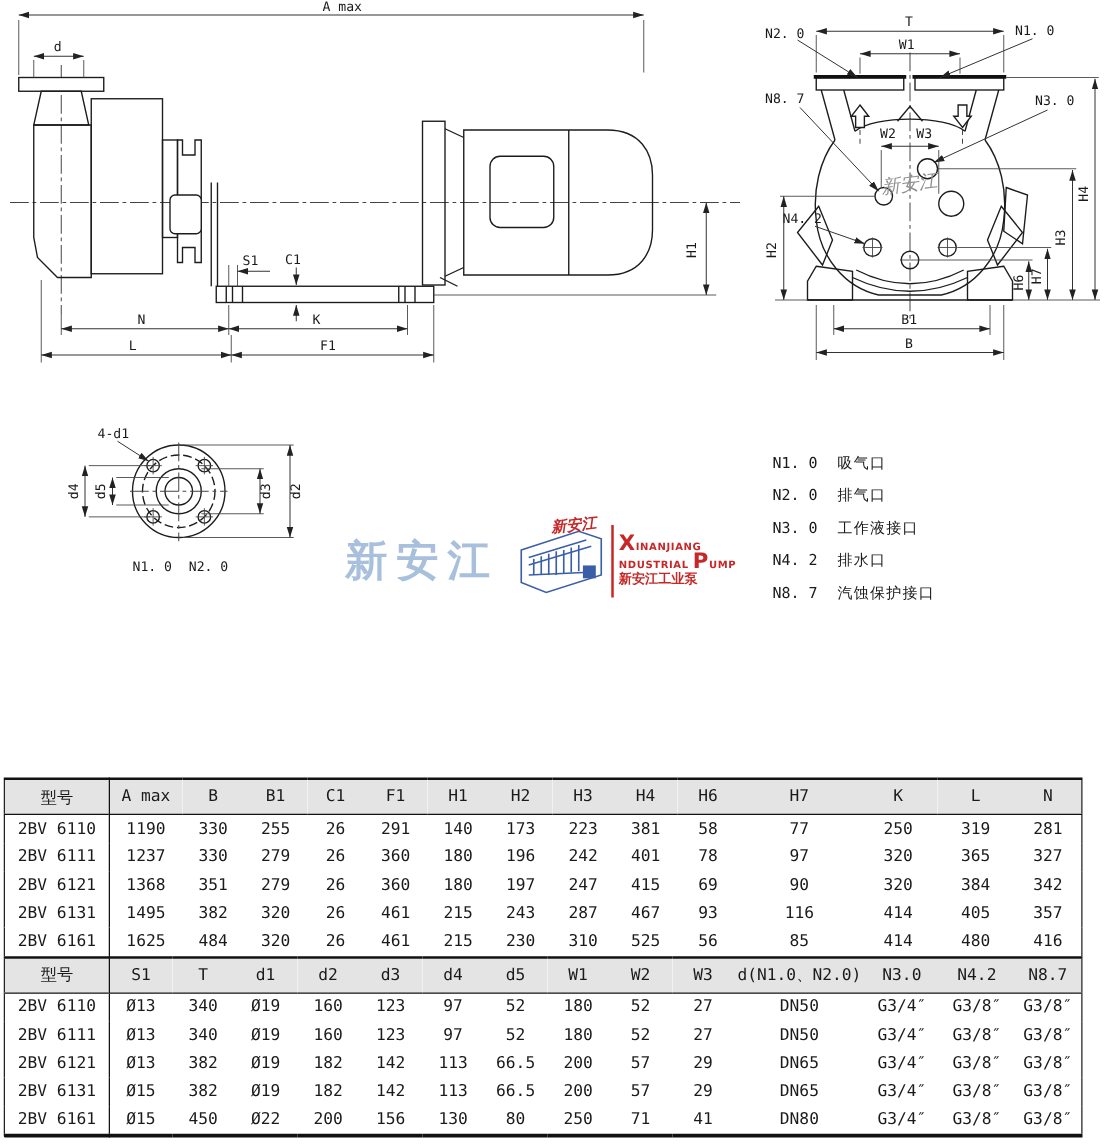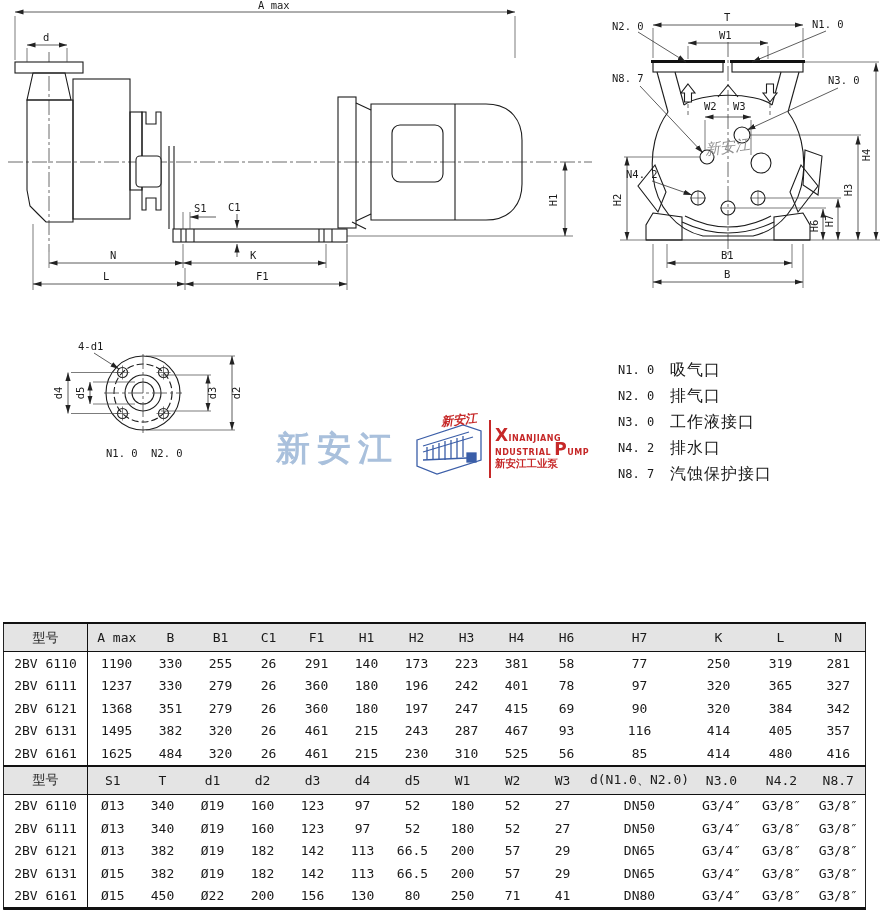--- a/index.html
+++ b/index.html
@@ -30,21 +30,21 @@
   .wm-en  { color:#c62828; font-size:8px; font-weight:bold; letter-spacing:0.5px; white-space:nowrap; }
   .wm-en .big { font-size:17px; line-height:0.8; }
   .wm-logo-cn { color:#c62828; font-size:10.5px; font-weight:bold; white-space:nowrap; margin-top:1px; }
   .wm-divider { width:2px; align-self:stretch; background:#c62828; }
   .wm-script { position:absolute; left:28px; top:-8px; color:#c62828; font-size:12px; font-style:italic; font-weight:bold; transform:rotate(-6deg); white-space:nowrap; }
 
   
   .legend { position:absolute; left:618px; top:357px; }
   .legend-row { display:flex; height:26px; align-items:center; }
   .legend-code { width:52px; font-family:"DejaVu Sans Mono","Liberation Mono",monospace; font-size:12px; }
-  .legend-label { font-size:16px; letter-spacing:1px; }
+  .legend-label { font-size:12px; letter-spacing:1px; }
 
   
   .dim-table-wrap { position:absolute; left:3px; top:622px; width:862px; }
   table { border-collapse:collapse; table-layout:fixed; width:862px;
           font-family:"DejaVu Sans Mono","Liberation Mono",monospace; }
   th, td { padding:0; text-align:center; font-weight:normal; font-size:13px; white-space:nowrap; overflow:hidden; }
   th { height:27px; background:#e4e4e4; }
   td { height:22.5px; }
   th:first-child, td:first-child { border-right:1.2px solid #111; }
   #table1 { border-top:2.5px solid #111; border-left:1px solid #222; border-right:1px solid #222; }

